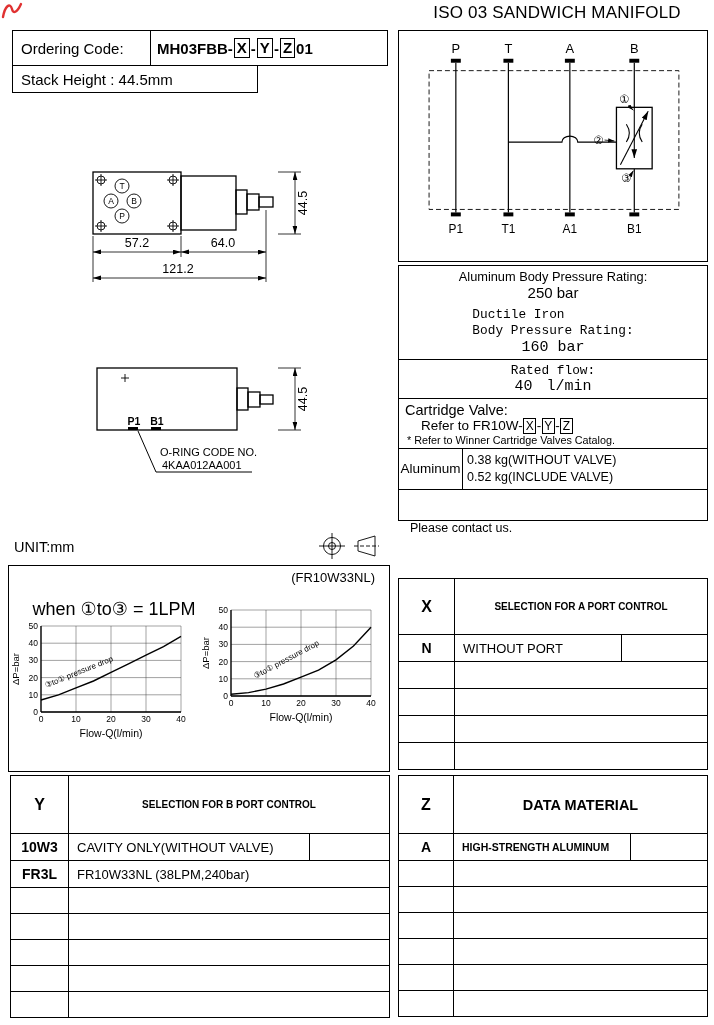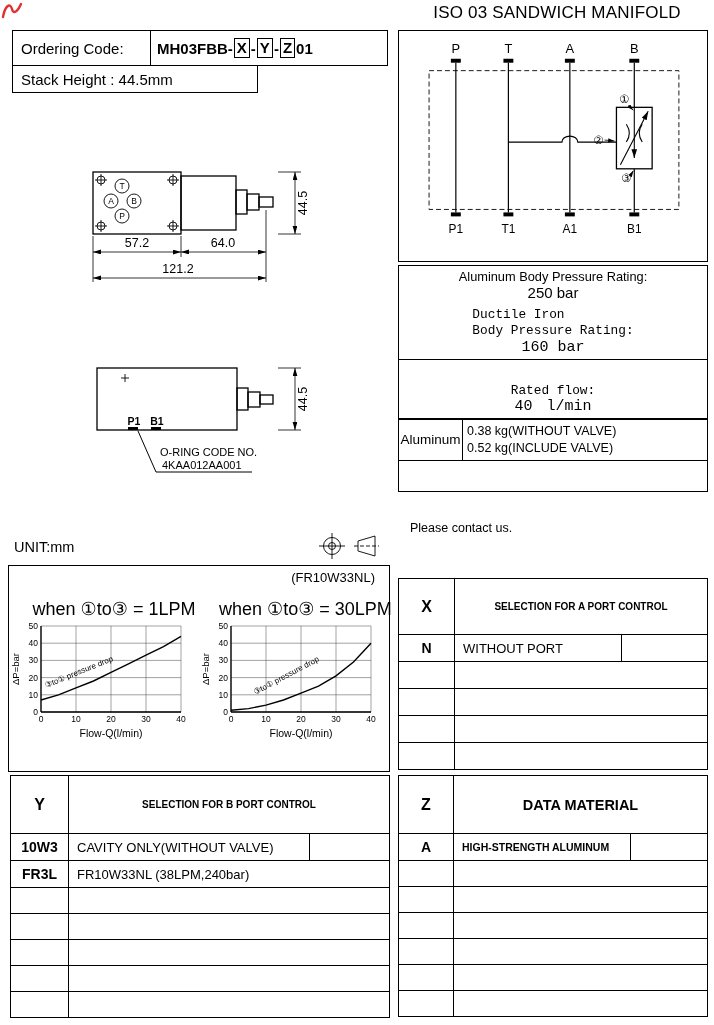--- a/index.html
+++ b/index.html
@@ -36,21 +36,21 @@
   .lead { stroke:#000; stroke-width:0.8; fill:none; }
 
   
   .tech { position:absolute; left:398px; top:265px; width:310px; border:1.4px solid #000; background:#fff; }
   .tech-title { text-align:center; font-weight:bold; font-size:15px; padding:4px 0 3px; border-bottom:1.2px solid #000; }
   .trow { display:flex; justify-content:space-between; align-items:center; padding:3px 6px;flex-direction:column; }
   .trow .lbl { font-size:12.8px; }
   .trow .lbl2 { font-size:12.8px; line-height:1.25; }
   .trow .val { font-size:15px; white-space:nowrap; }
   .bdr { border-bottom:1.2px solid #000;font-family:Liberation Mono, monospace; }
-  .lblbig { font-size:15px;margin-top:20px; }
+  .lblbig { font-size:15px; }
   .unitgap { display:inline-block; width:14px; }
   .cart { padding:3px 6px 2px; }
   .cart-l1 { font-size:14.5px; }
   .cart-l2 { font-size:13.5px; padding-left:16px; }
   .bx2 { border:1px solid #000; padding:0 1.5px; margin:0 .5px; font-size:12px; }
   .cart-note { font-size:10.8px; padding-left:2px; margin-top:1px; }
   .wt { display:flex; border-top:1.2px solid #000; border-bottom:1.2px solid #000; }
   .wt-l { width:64px; border-right:1.2px solid #000; display:flex; align-items:center; justify-content:center; font-size:13.5px; }
   .wt-r { flex:1; font-size:12.5px; padding:3px 4px; line-height:1.35; }
   .empty-row { height:30px; }
@@ -185,20 +185,25 @@
       <span class="lbl">Aluminum Body Pressure Rating:</span>
       <span class="val">250 bar</span>
     </div>
     <div class="trow bdr">
       <span class="lbl2"><span>Ductile Iron</span><br><span>Body Pressure Rating:</span></span>
       <span class="val">160 bar</span>
     </div>
     <div class="trow bdr">
       <span class="lbl lblbig">Rated flow:</span>
       <span class="val"><span>40</span><span class="unitgap"></span><span>l/min</span></span>
+    </div>
+    <div class="cart">
+      <div class="cart-l1">Cartridge Valve:</div>
+      <div class="cart-l2"><span>Refer to FR10W-</span><span class="bx2">X</span><span>-</span><span class="bx2">Y</span><span>-</span><span class="bx2">Z</span></div>
+      <div class="cart-note">* Refer to Winner Cartridge Valves Catalog.</div>
     </div>
     <div class="wt">
       <div class="wt-l">Aluminum</div>
       <div class="wt-r">
         <div>0.38  kg(WITHOUT VALVE)</div>
         <div>0.52  kg(INCLUDE VALVE)</div>
       </div>
     </div>
     <div class="empty-row"></div>
   </div>
@@ -331,21 +336,20 @@
           <text x="100" y="108" text-anchor="middle" font-size="8.5">20</text>
           <text x="135" y="108" text-anchor="middle" font-size="8.5">30</text>
           <text x="170" y="108" text-anchor="middle" font-size="8.5">40</text>
           <text x="8" y="55" text-anchor="middle" font-size="9.5" transform="rotate(-90 8 55)">ΔP=bar</text>
           <text x="100" y="123" text-anchor="middle" font-size="10.5">Flow-Q(l/min)</text>
           <polyline points="30.0,86.0 47.5,80.8 65.0,73.9 82.5,67.0 100.0,58.4 117.5,49.8 135.0,41.2 152.5,32.6 170.0,22.3" fill="none" stroke="#000" stroke-width="1.4"></polyline>
           <text x="35.25" y="73.92" font-size="8" transform="rotate(-22 35.25 73.92)">③to① pressure drop</text>
         </svg>
     </div>
     <div class="chart chart1">
-      <div class="chart-title">when ①to③ = 30LPM</div>
       <svg class="plot" viewBox="0 0 188 132">
           <line x1="30" y1="98" x2="170" y2="98" stroke="#444" stroke-width="0.5"></line>
           <line x1="30" y1="80.8" x2="170" y2="80.8" stroke="#444" stroke-width="0.5"></line>
           <line x1="30" y1="63.6" x2="170" y2="63.6" stroke="#444" stroke-width="0.5"></line>
           <line x1="30" y1="46.4" x2="170" y2="46.4" stroke="#444" stroke-width="0.5"></line>
           <line x1="30" y1="29.200000000000003" x2="170" y2="29.200000000000003" stroke="#444" stroke-width="0.5"></line>
           <line x1="30" y1="12" x2="170" y2="12" stroke="#444" stroke-width="0.5"></line>
           <line x1="30" y1="12" x2="30" y2="98" stroke="#444" stroke-width="0.5"></line>
           <line x1="65" y1="12" x2="65" y2="98" stroke="#444" stroke-width="0.5"></line>
           <line x1="100" y1="12" x2="100" y2="98" stroke="#444" stroke-width="0.5"></line>

